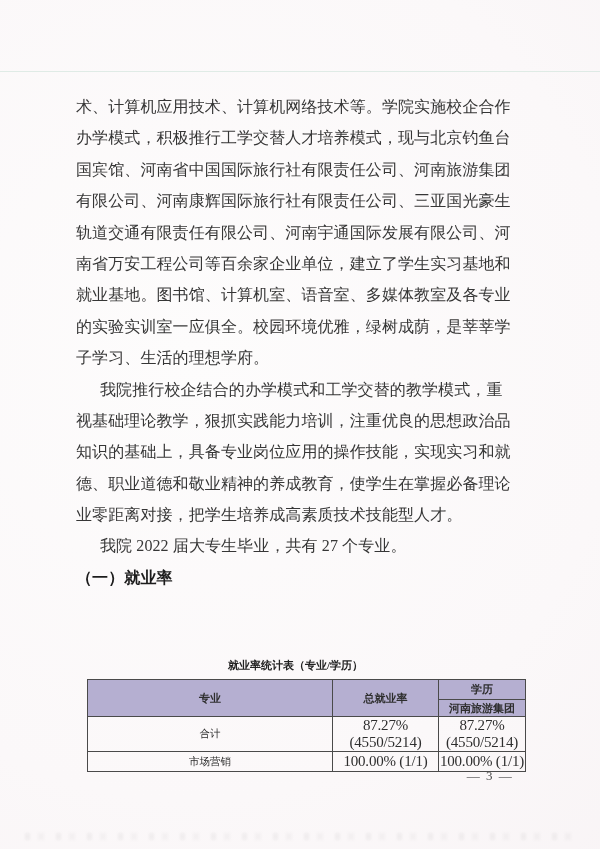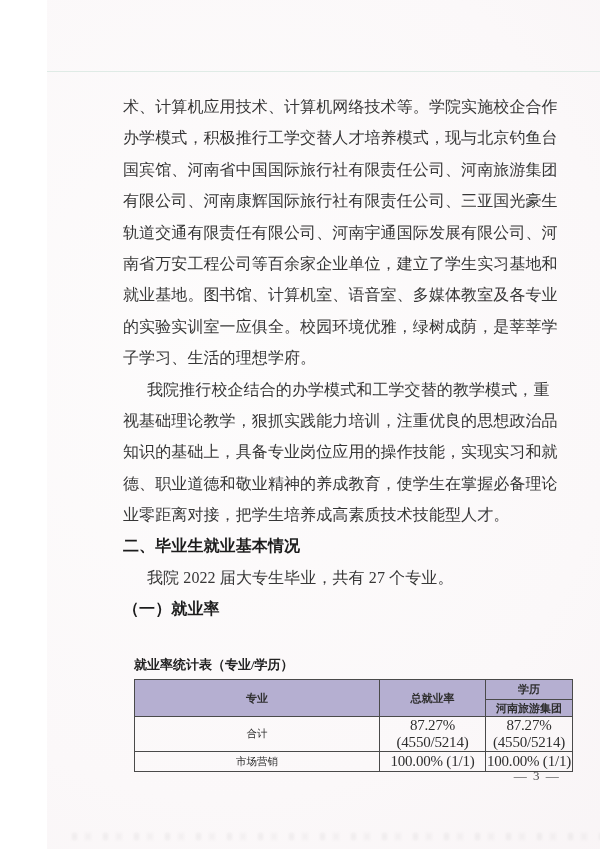--- a/index.html
+++ b/index.html
@@ -7,21 +7,20 @@
   body {
     position:relative;
     overflow:hidden;
     font-family:"Liberation Serif","DejaVu Serif",serif;
     background:#ffffff;
   }
   .page {
     position:absolute; inset:0;
     background:
       radial-gradient(130% 95% at 32% 42%, #fdfcfc 0%, #fbf8f9 55%, #f7f2f4 100%);
-    margin-left: 47px;
   }
   
   .scan-artifact-top {
     position:absolute; left:0; top:71px; width:600px; height:1px;
     background:rgba(150,200,180,0.28);
   }
   
   .bleed-strip {
     position:absolute; left:25px; top:833px; width:555px; height:7px;
     background:repeating-linear-gradient(90deg,
@@ -40,21 +39,21 @@
     white-space:nowrap; letter-spacing:0.1px;
   }
   .indent { text-indent:1.5em; }
   .heading {
     font-weight:bold; color:#1c1c1c;
     font-family:"Liberation Serif","DejaVu Serif",serif;
   }
 
   .table-title {
     position:absolute; left:87px; top:654px; width:417px; height:22px;
-    font-size:13px; line-height:22px;
+    text-align:center; font-size:11px; line-height:22px;
     font-weight:bold; color:#222;
   }
 
   table.stats {
     position:absolute; left:87px; top:679px; width:417px;
     border-collapse:collapse; table-layout:fixed;
   }
   table.stats td {
     border:1px solid #4a4a4a; text-align:center; vertical-align:middle;
     padding:0; color:#2e2e2e; overflow:hidden;
@@ -99,21 +98,20 @@
     </div>
 
     <div>
       <div class="line indent">我院推行校企结合的办学模式和工学交替的教学模式，重</div>
       <div class="line">视基础理论教学，狠抓实践能力培训，注重优良的思想政治品</div>
       <div class="line">知识的基础上，具备专业岗位应用的操作技能，实现实习和就</div>
       <div class="line">德、职业道德和敬业精神的养成教育，使学生在掌握必备理论</div>
       <div class="line">业零距离对接，把学生培养成高素质技术技能型人才。</div>
     </div>
 
-    <div class="line heading">二、毕业生就业基本情况</div>
     <div class="line indent">我院 2022 届大专生毕业，共有 27 个专业。</div>
     <div class="line heading">（一）就业率</div>
   </div>
 
   <div class="table-title">就业率统计表（专业/学历）</div>
 
   <table class="stats">
     <tbody>
       <tr class="r-hdr1">
         <td class="hdr c-major" rowspan="2">专业</td>

